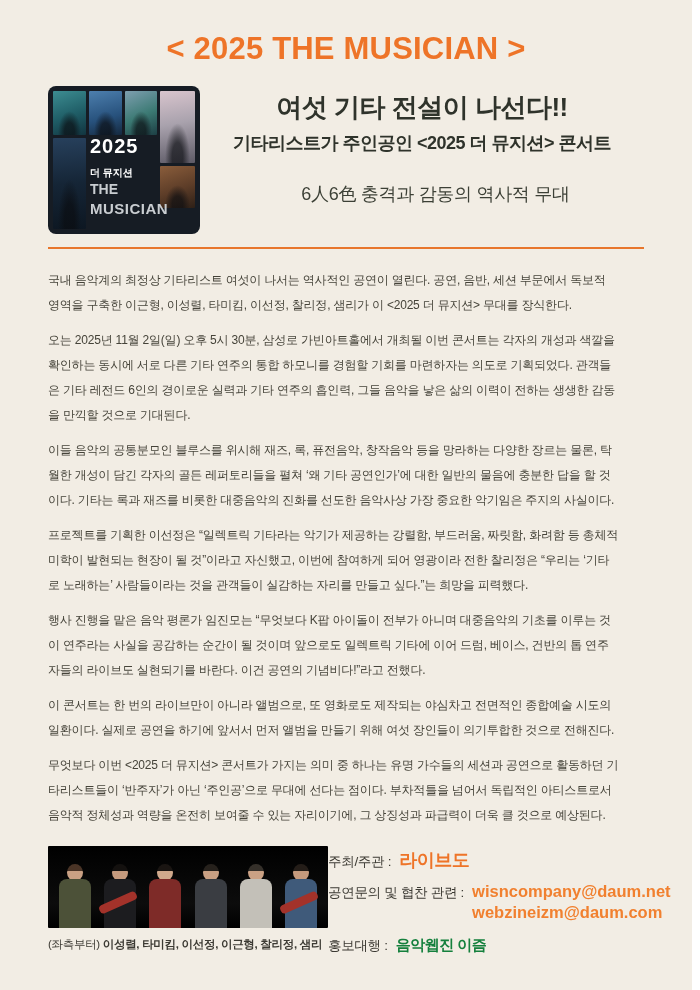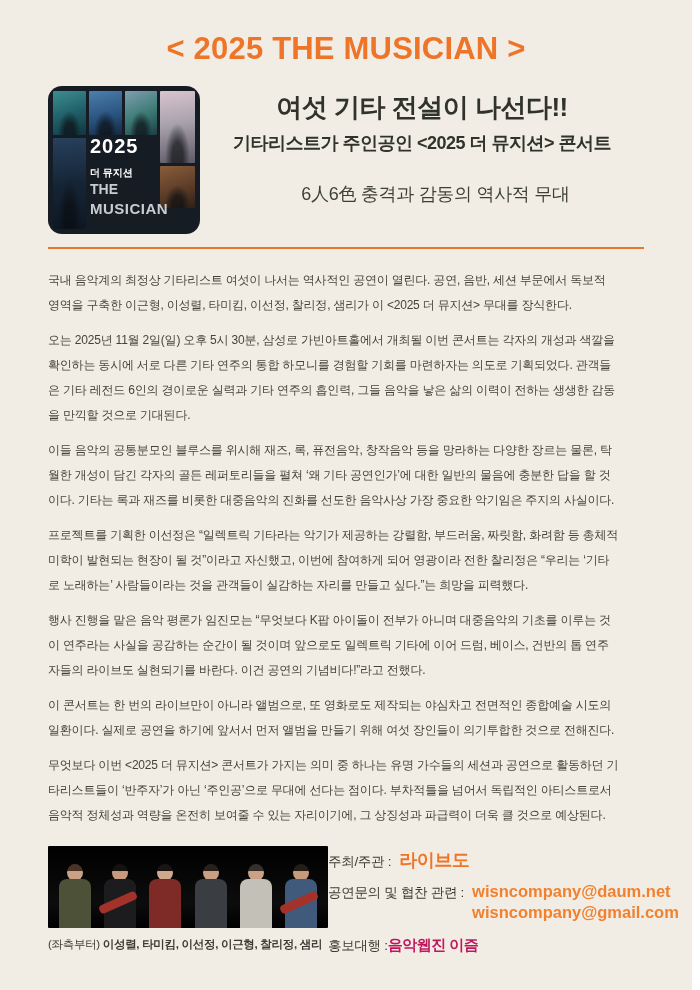--- a/index.html
+++ b/index.html
@@ -15,21 +15,21 @@
   .main-title {
     margin:0; padding-top:31px;
     text-align:center;
     font-size:31px; font-weight:800; letter-spacing:0.2px;
     color:#ee7428;
   }
   
   .header-row { display:flex; margin:19px 48px 0 48px; }
   .poster {
     position:relative; flex:0 0 152px; height:148px;
-    background:#161c24; border-radius:14px;
+    background:#161c24; border-radius:8px;
   }
   .poster .ph { position:absolute; border-radius:1px; }
   .ph-a { left:5px; top:5px; width:33px; height:44px;
     background:linear-gradient(160deg,#3d8d92 0%,#1f5d66 55%,#123540 100%); }
   .ph-b { left:41px; top:5px; width:33px; height:44px;
     background:linear-gradient(165deg,#4d7fae 0%,#27517c 60%,#15293f 100%); }
   .ph-c { left:77px; top:5px; width:32px; height:44px;
     background:linear-gradient(155deg,#7e9fb0 0%,#3c7a74 55%,#1d3f45 100%); }
   .ph-d { left:112px; top:5px; width:35px; height:72px;
     background:linear-gradient(170deg,#d8c4cd 0%,#a9a2ad 45%,#5d5a66 100%); }
@@ -91,21 +91,21 @@
   .photo-caption b { font-weight:700; }
   .footer-right { flex:1; }
   .contact-row { display:flex; align-items:baseline; }
   .contact-label { font-size:13.5px; color:#3c3a33; letter-spacing:-0.3px; white-space:nowrap; }
   .host-value  { font-size:18px; font-weight:800; color:#ee7428; margin-left:8px; letter-spacing:-0.5px; }
   .email-block { margin-left:8px; }
   .email { font-size:16.5px; font-weight:800; color:#f1802f; line-height:21px; }
   .row-host { margin-top:2px; }
   .row-inquiry { margin-top:9px; }
   .row-promo { margin-top:13px; }
-  .promo-value { font-size:15px; font-weight:800; color:#be185d; letter-spacing:-0.5px; }
+  .promo-value { font-size:15px; font-weight:800; color:#15803d; margin-left:8px; letter-spacing:-0.5px; }
 </style>
 </head>
 <body>
 
 <div class="page">
 
   <h1 class="main-title">&lt; 2025 THE MUSICIAN &gt;</h1>
 
   <div class="header-row">
 
@@ -183,21 +183,21 @@
 
     <div class="footer-right">
       <div class="contact-row row-host">
         <span class="contact-label">주최/주관 :</span>
         <span class="host-value">라이브도</span>
       </div>
       <div class="contact-row row-inquiry">
         <span class="contact-label">공연문의 및 협찬 관련 :</span>
         <span class="email-block">
           <div class="email">wisncompany@daum.net</div>
-          <div class="email">wisncompany@gmail.com</div>
+          <div class="email">webzineizm@daum.com</div>
         </span>
       </div>
       <div class="contact-row row-promo">
         <span class="contact-label">홍보대행 :</span>
         <span class="promo-value">음악웹진 이즘</span>
       </div>
     </div>
 
   </div>
 

